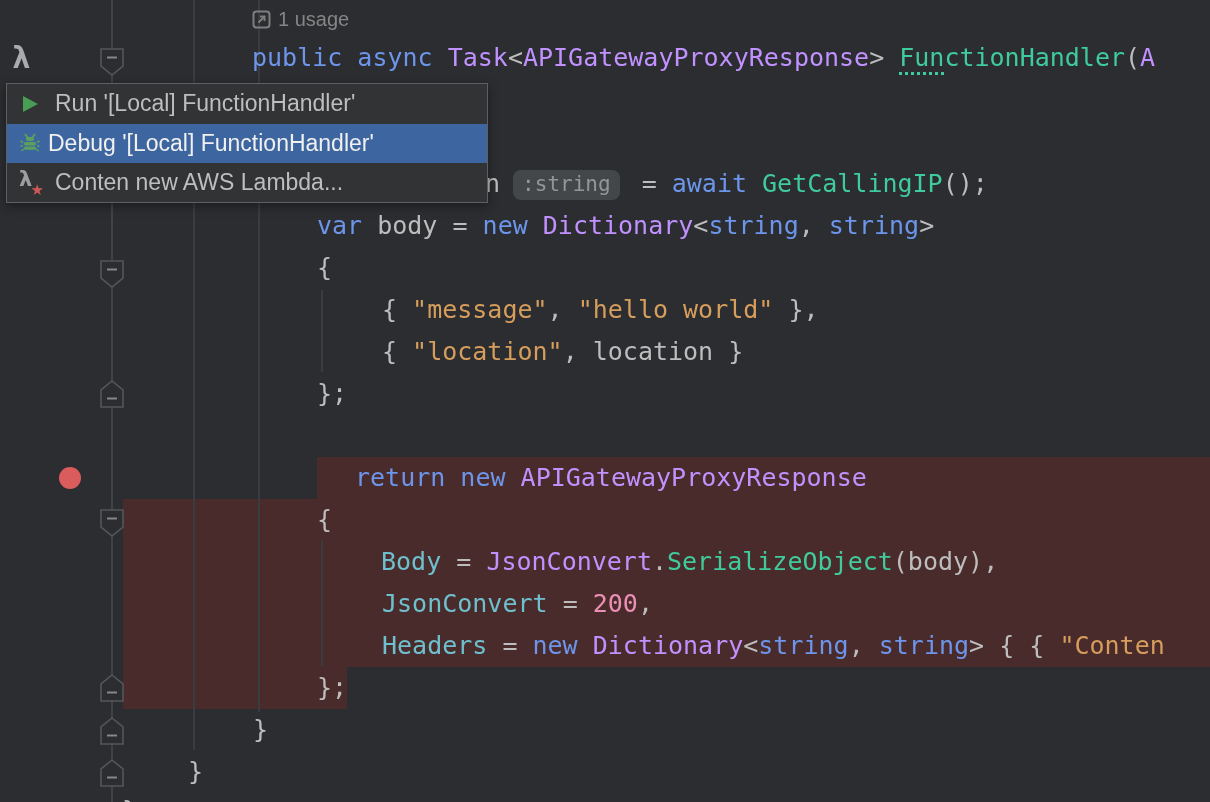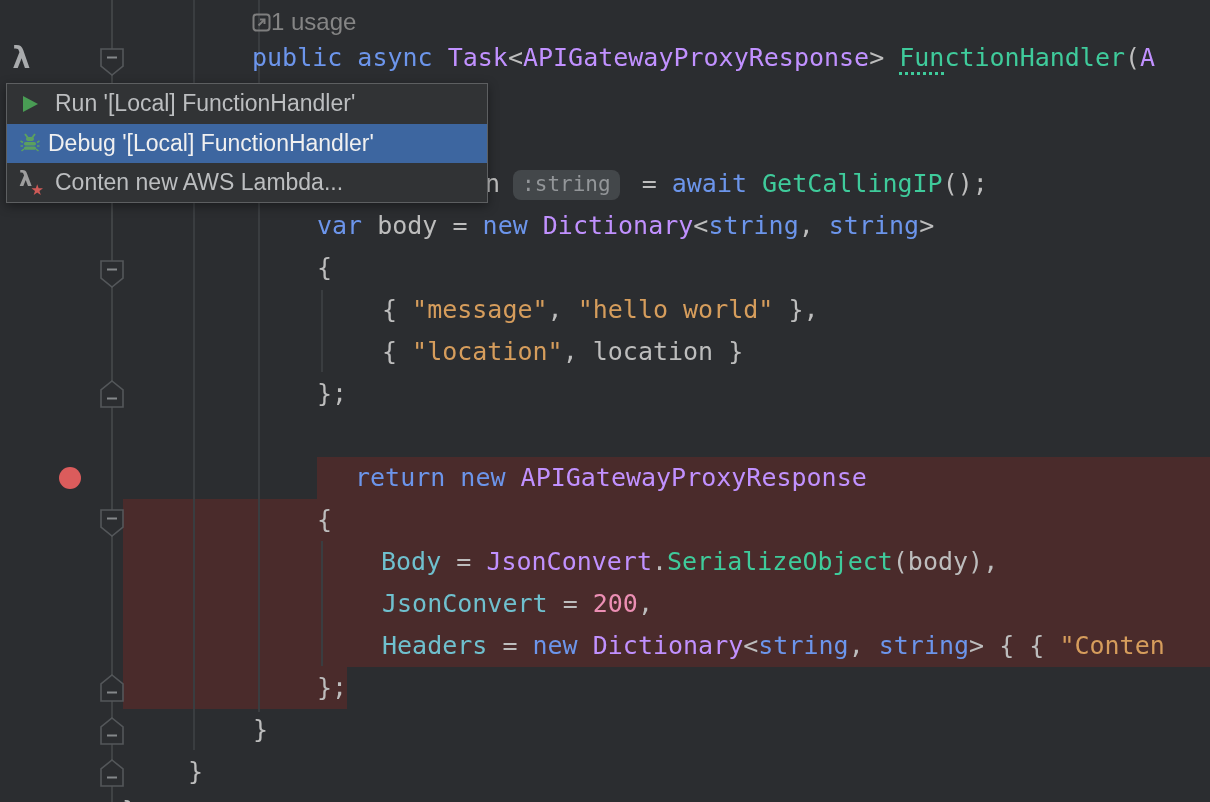--- a/index.html
+++ b/index.html
@@ -32,22 +32,22 @@
   .c-st{color:var(--st);} .c-fi{color:var(--fi);} .c-nu{color:var(--nu);}
   .c-pl{color:var(--pl);}
   .u-dotted{border-bottom:3px dotted var(--me);margin-top:16px;}
   .inlay-chip{
     display:inline-block;background:var(--chipBg);color:var(--chipText);
     font-size:21px;line-height:27px;height:27px;padding:1px 9px 2px 9px;
     border-radius:8px;margin:0 22px 0 13px;vertical-align:middle;
   }
   .usage-hint{
     position:absolute;left:252px;top:8px;display:flex;align-items:center;
-    color:var(--usageText);z-index:4;
-    font-family:"Liberation Sans",sans-serif;font-size:24px;
+    gap:7px;color:var(--usageText);z-index:4;
+    font-family:"Liberation Sans",sans-serif;font-size:20px;
   }
   .gutter-lambda{
     position:absolute;left:12px;top:40px;z-index:4;color:var(--lambdaGray);
     font-size:31px;font-weight:bold;line-height:34px;
   }
   .breakpoint{
     position:absolute;left:59px;top:467px;width:22px;height:22px;
     border-radius:50%;background:var(--breakpointRed);z-index:4;
   }
   .popup{

